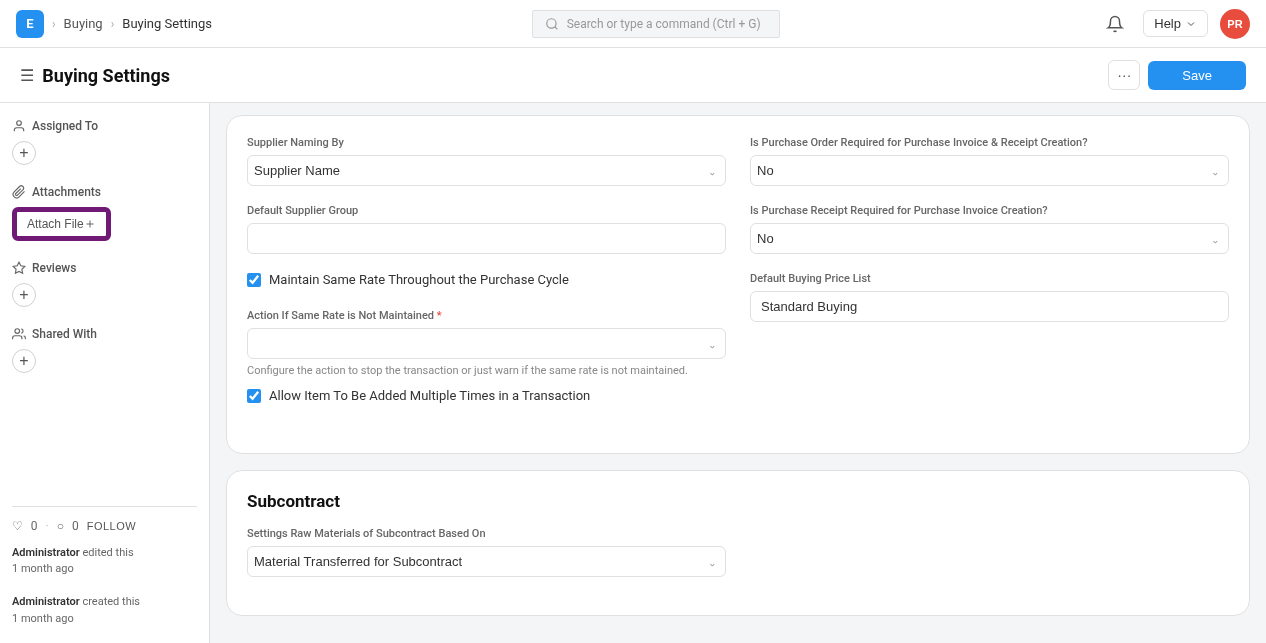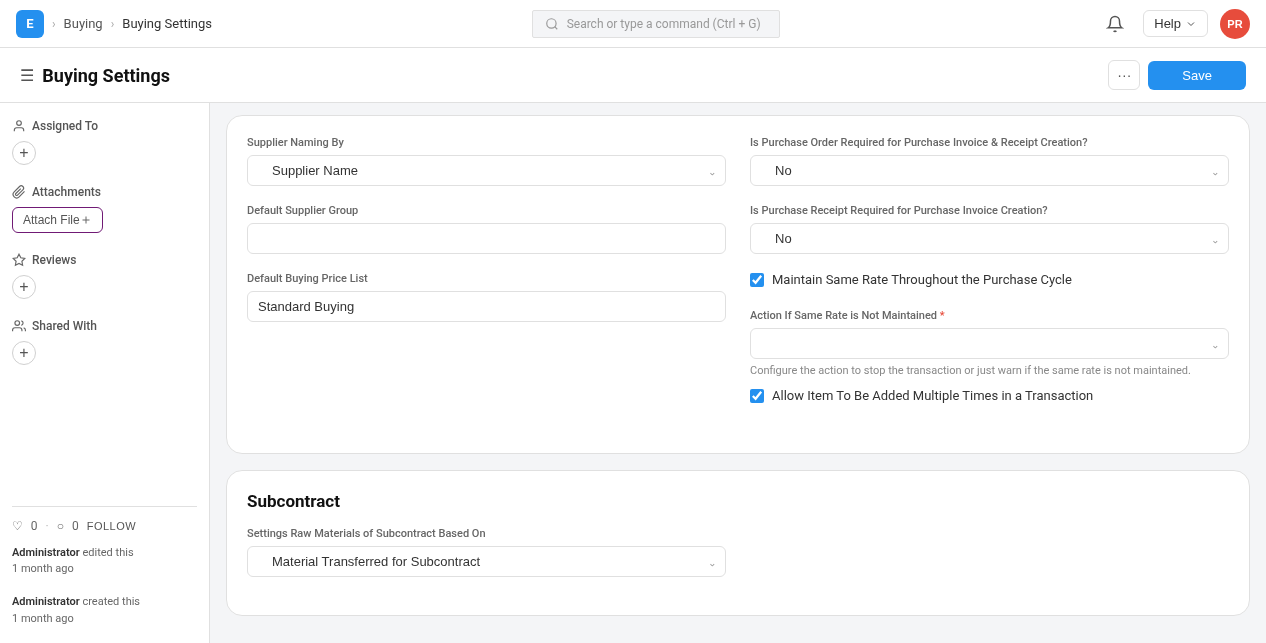--- a/index.html
+++ b/index.html
@@ -80,21 +80,21 @@
       font-size: 12px; color: #555; margin-bottom: 8px; font-weight: 500;
     }
     .sidebar-section-title svg { width: 14px; height: 14px; }
     .add-circle-btn {
       width: 24px; height: 24px; border-radius: 50%; border: 1px solid #d0d0d0;
       background: #fff; cursor: pointer; font-size: 16px; color: #555;
       display: flex; align-items: center; justify-content: center;
     }
     .attach-file-btn {
       display: flex; align-items: center; 
-      border: 1px solid #701a75; border-radius: 6px; padding: 5px 10px;
+      border: 5px solid #701a75; border-radius: 6px; padding: 5px 10px;
       background: #fff; cursor: pointer; font-size: 12px; color: #555;
     }
 
     .sidebar-footer { margin-top: auto; padding-top: 12px; border-top: 1px solid #e0e0e0; }
     .reactions { display: flex; align-items: center; gap: 8px; font-size: 12px; color: #666; margin-bottom: 12px; }
     .follow-btn {
       background: none; border: none; cursor: pointer; font-size: 11px; font-weight: 400;
       color: #555; letter-spacing: 0.5px;
     }
     .dot { color: #bbb; }
@@ -107,21 +107,21 @@
     
     .card {
       background: #fff; border: 1px solid #e0e0e0; border-radius: 16px;
       padding: 20px; margin-bottom: 16px;
     }
     .form-row { display: flex; gap: 24px; margin-bottom: 18px; }
     .form-col { flex: 1; }
     .form-label { font-size: 11px; color: #666; margin-bottom: 6px; font-weight: 500; }
     .form-select {
       width: 100%; border: 1px solid #e0e0e0; border-radius: 6px;
-      padding: 7px 24px; font-size: 13px; color: #333; background: #fff;
+      padding: 7px 6px; font-size: 13px; color: #333; background: #fff;
       appearance: none; cursor: pointer;
     }
     .form-input {
       width: 100%; border: 1px solid #e0e0e0; border-radius: 6px;
       padding: 7px 10px; font-size: 13px; color: #333; background: #fff;
     }
     .select-wrapper { position: relative; }
     .select-wrapper::after {
       content: '⌃'; position: absolute; right: 10px; top: 50%; transform: translateY(-50%) rotate(180deg);
       font-size: 10px; color: #999; pointer-events: none;
@@ -299,24 +299,20 @@
             <div class="select-wrapper">
               <select class="form-select">
                 <option>No</option>
                 <option>Yes</option>
               </select>
             </div>
           </div>
         </div>
 
         <div class="form-row">
-          <div class="form-col">
-            <div class="form-label">Default Buying Price List</div>
-            <input class="form-input" type="text" value="Standard Buying" style="">
-          </div>
           <div class="form-col" style="display:flex; flex-direction:column; justify-content:flex-end;">
             <div class="checkbox-row">
               <input type="checkbox" checked="" style="">
               <span class="checkbox-label">Maintain Same Rate Throughout the Purchase Cycle</span>
             </div>
 
             <div style="margin-top:10px;">
               <div class="form-label">
                 <span>Action If Same Rate is Not Maintained</span>
                 <span class="required-star"> *</span>
@@ -327,20 +323,24 @@
                 </select>
               </div>
               <div class="field-description">Configure the action to stop the transaction or just warn if the same rate is not maintained.</div>
             </div>
 
             <div class="checkbox-row" style="margin-top:10px;">
               <input type="checkbox" checked="" style="">
               <span class="checkbox-label">Allow Item To Be Added Multiple Times in a Transaction</span>
             </div>
           </div>
+          <div class="form-col">
+            <div class="form-label">Default Buying Price List</div>
+            <input class="form-input" type="text" value="Standard Buying" style="">
+          </div>
         </div>
       </div>
 
       <div class="card">
         <div class="section-title">Subcontract</div>
 
         <div class="form-row">
           <div class="form-col">
             <div class="form-label">Settings Raw Materials of Subcontract Based On</div>
             <div class="select-wrapper">

